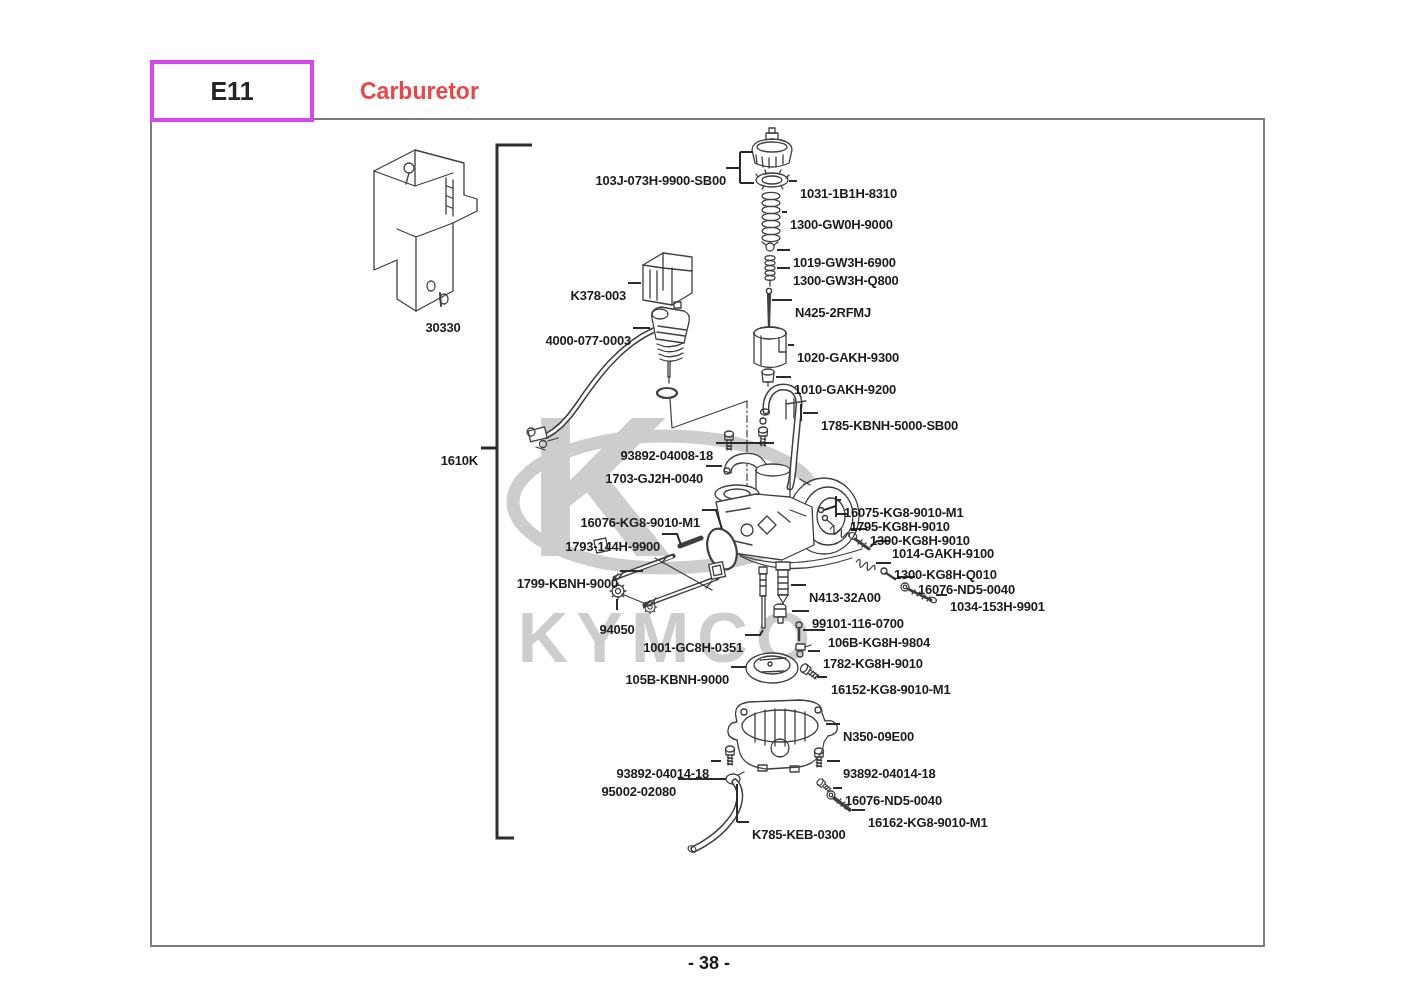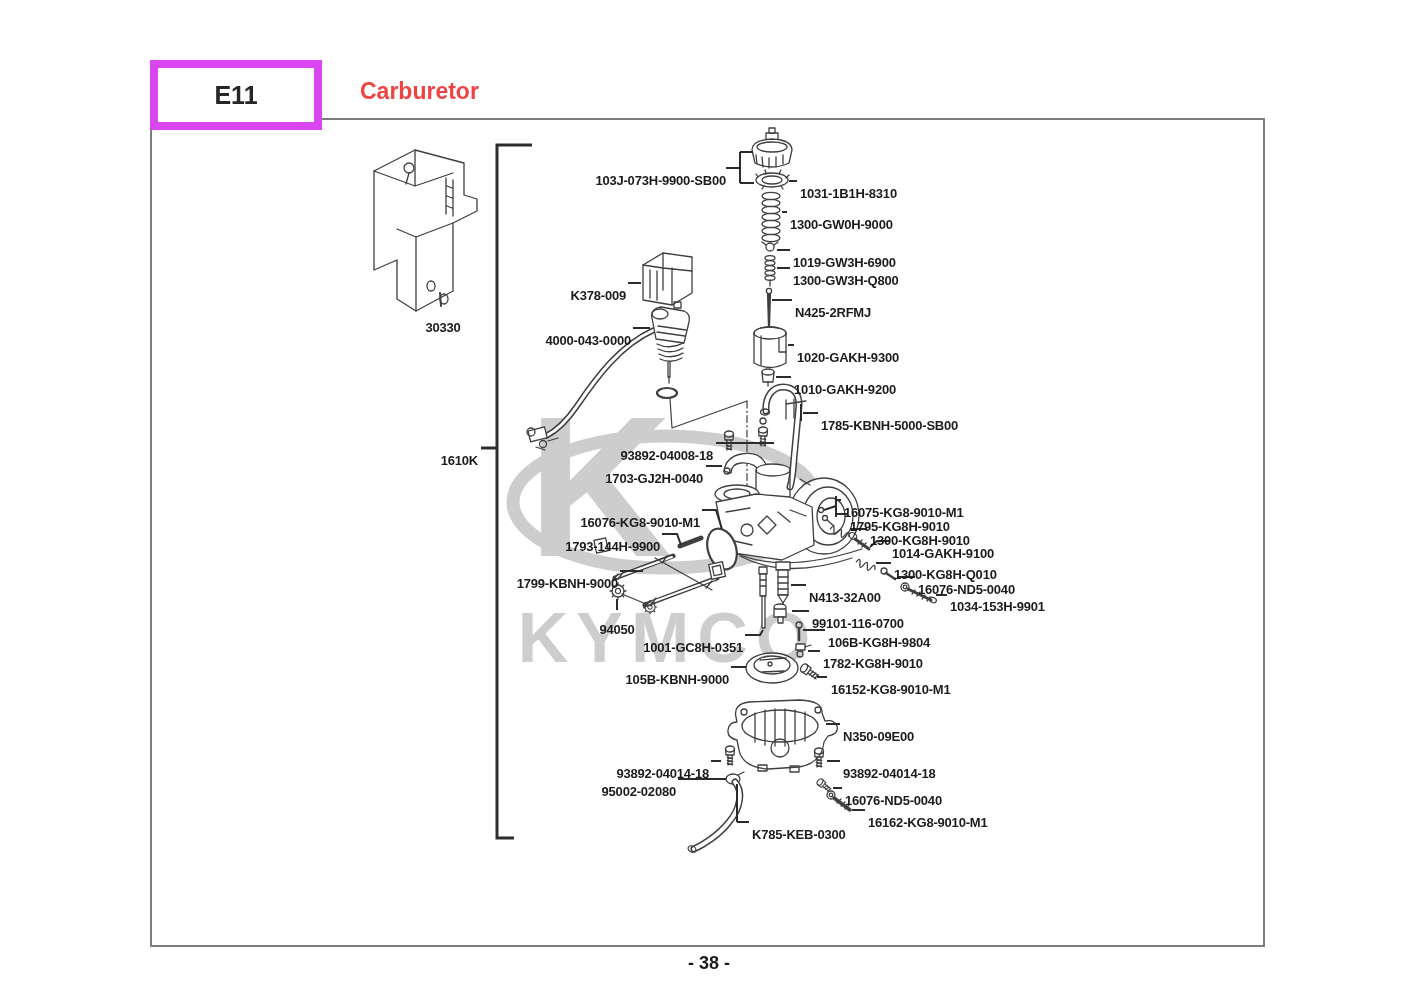--- a/index.html
+++ b/index.html
@@ -3,21 +3,21 @@
 <meta charset="utf-8">
 <style>
   html,body{margin:0;padding:0;background:#fff;}
   body{width:1415px;height:1000px;position:relative;overflow:hidden;
        font-family:"Liberation Sans",sans-serif;}
   .lbl{position:absolute;font-weight:bold;font-size:13px;color:#1c1c1c;
        white-space:nowrap;transform:translateY(-50%);letter-spacing:-0.2px;}
   .ra{transform:translate(-100%,-50%);}
   .ca{transform:translate(-50%,-50%);}
   #hdr-box{position:absolute;left:150px;top:60px;width:156px;height:54px;
-       border:8px solid #d946ef;display:flex;align-items:center;justify-content:center;
+       border:4px solid #d946ef;display:flex;align-items:center;justify-content:center;
        font-size:25px;font-weight:bold;color:#262626;background:#fff;z-index:3;}
   #hdr-title{position:absolute;left:360px;top:91px;transform:translateY(-50%);
        font-size:23px;font-weight:bold;color:#ef4444;z-index:3;}
   #frame{position:absolute;left:150px;top:118px;width:1111px;height:825px;
        border:2px solid #7d7d7d;z-index:1;}
   #pageno{position:absolute;left:709px;top:963px;transform:translate(-50%,-50%);
        font-size:18px;font-weight:bold;color:#1c1c1c;}
   svg{position:absolute;left:0;top:0;z-index:2;}
   #labels{position:absolute;left:0;top:12px;width:100%;height:100%;z-index:4;pointer-events:none;}
 </style>
@@ -355,22 +355,22 @@
 
 <div id="labels">
   <div class="lbl ra" style="left:726px;top:168px">103J-073H-9900-SB00</div>
   <div class="lbl" style="left:800px;top:181px">1031-1B1H-8310</div>
   <div class="lbl" style="left:790px;top:212px">1300-GW0H-9000</div>
   <div class="lbl" style="left:793px;top:250px">1019-GW3H-6900</div>
   <div class="lbl" style="left:793px;top:268px">1300-GW3H-Q800</div>
   <div class="lbl" style="left:795px;top:300px">N425-2RFMJ</div>
   <div class="lbl" style="left:797px;top:345px">1020-GAKH-9300</div>
   <div class="lbl" style="left:794px;top:377px">1010-GAKH-9200</div>
-  <div class="lbl ra" style="left:626px;top:283px">K378-009</div>
-  <div class="lbl ra" style="left:631px;top:328px">4000-043-0000</div>
+  <div class="lbl ra" style="left:626px;top:283px">K378-003</div>
+  <div class="lbl ra" style="left:631px;top:328px">4000-077-0003</div>
   <div class="lbl ca" style="left:443px;top:315px">30330</div>
   <div class="lbl ra" style="left:478px;top:448px">1610K</div>
   <div class="lbl" style="left:821px;top:413px">1785-KBNH-5000-SB00</div>
   <div class="lbl ra" style="left:713px;top:443px">93892-04008-18</div>
   <div class="lbl ra" style="left:703px;top:466px">1703-GJ2H-0040</div>
   <div class="lbl" style="left:844px;top:500px">16075-KG8-9010-M1</div>
   <div class="lbl" style="left:850px;top:514px">1795-KG8H-9010</div>
   <div class="lbl" style="left:870px;top:528px">1300-KG8H-9010</div>
   <div class="lbl" style="left:892px;top:541px">1014-GAKH-9100</div>
   <div class="lbl" style="left:894px;top:562px">1300-KG8H-Q010</div>

